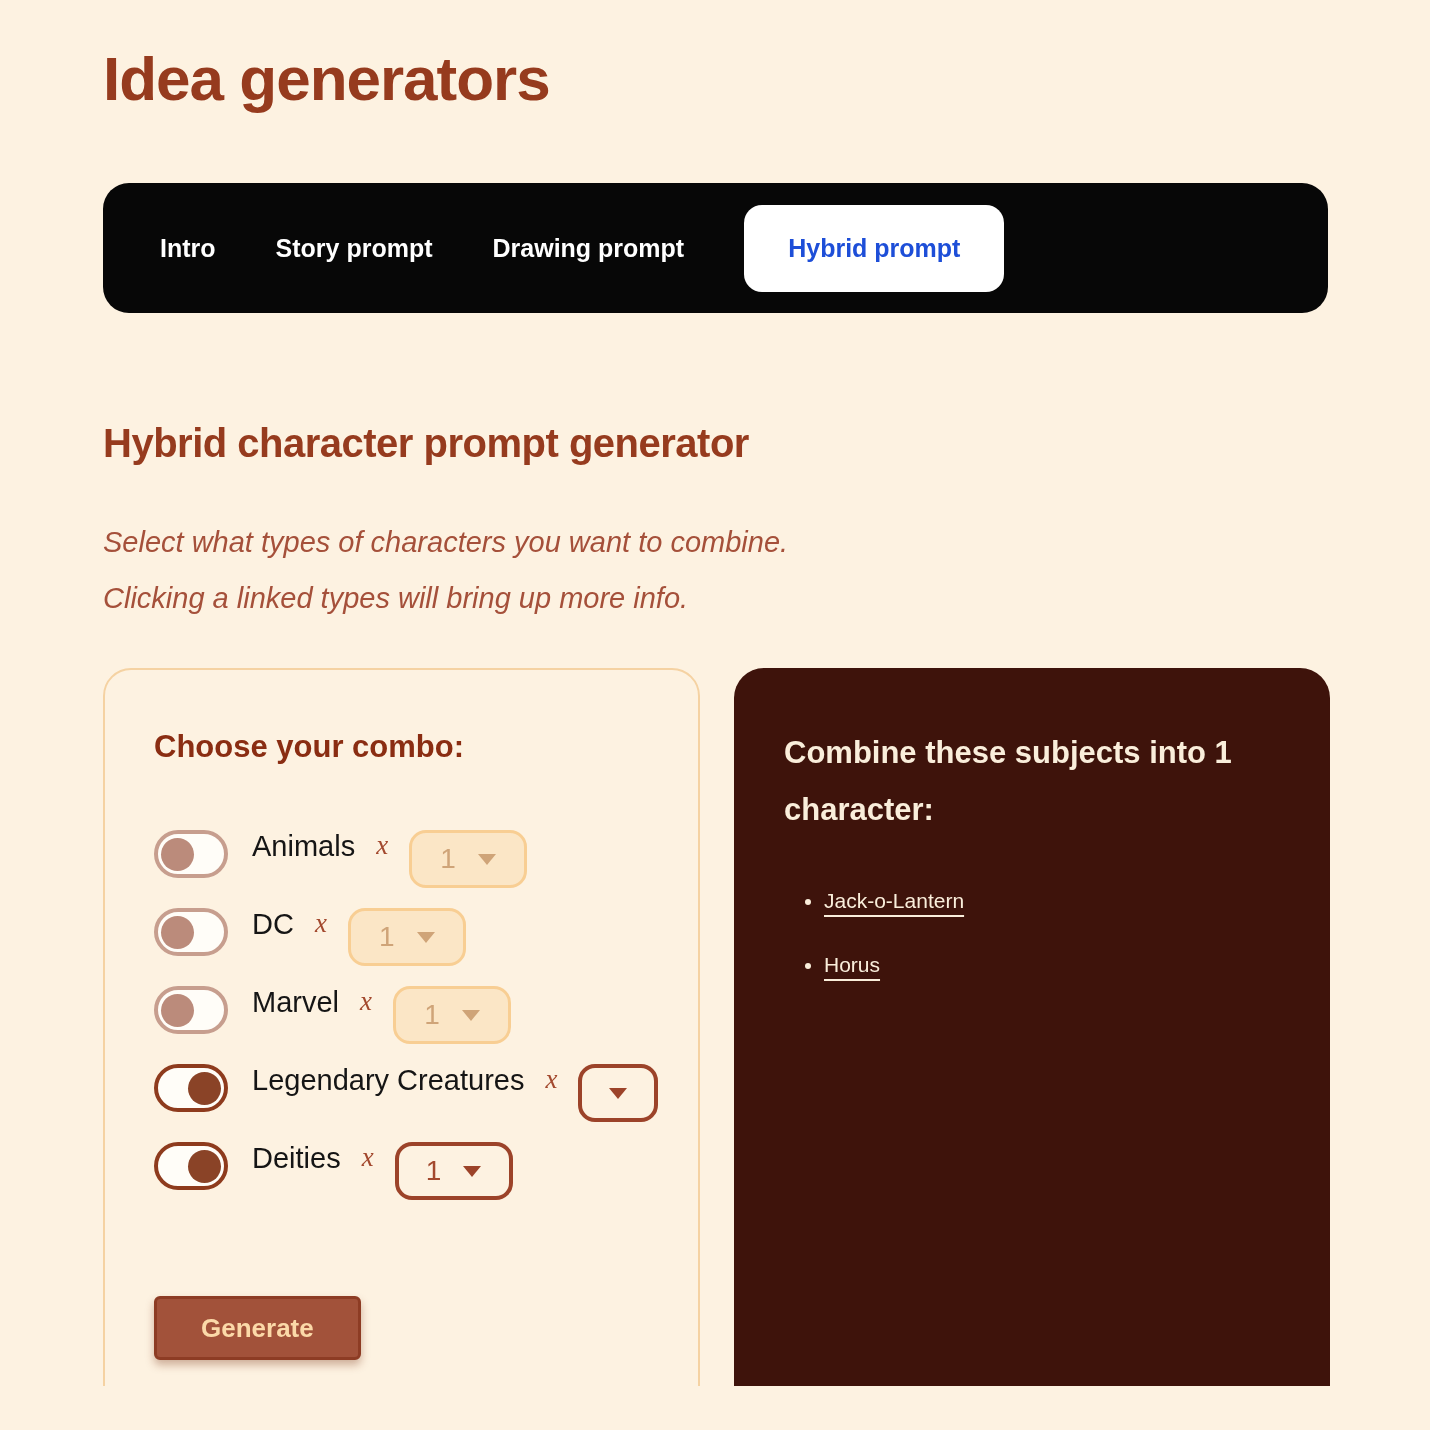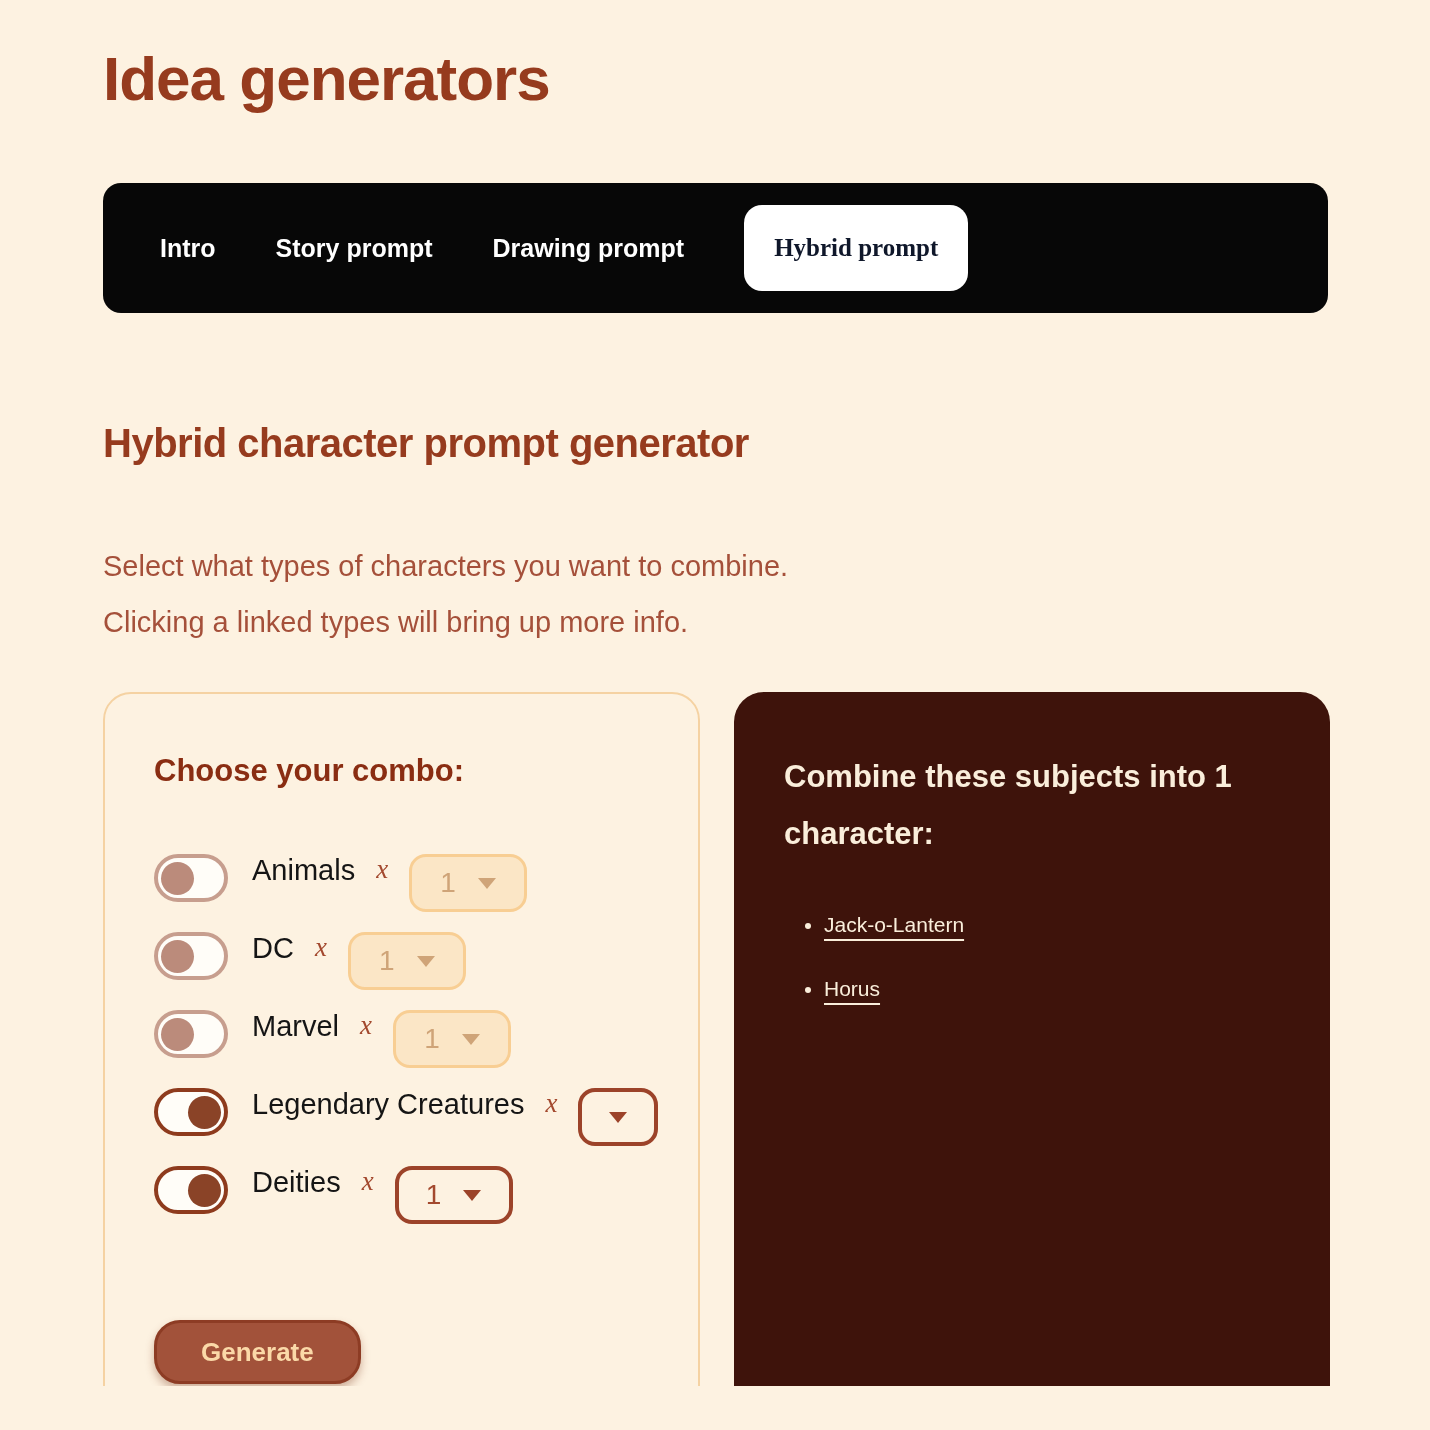--- a/index.html
+++ b/index.html
@@ -13,39 +13,39 @@
 
   h1.page-title {
     font-size: 62px; font-weight: 800; line-height: 62px;
     color: #963b1e; letter-spacing: -1px;
     margin-bottom: 73px;
   }
 
   
   .nav {
     width: 1225px; height: 130px; background: #070707;
-    border-radius: 18px; display: flex; align-items: center;
+    border-radius: 26px; display: flex; align-items: center;
     gap: 60px; padding: 0 57px;
   }
   .tab {
     font-size: 25px; font-weight: 700; color: #ffffff;
     background: transparent; border: none; cursor: pointer;
     font-family: "Liberation Sans", sans-serif; white-space: nowrap;
   }
   .tab.active {
-    background: #ffffff; color: #0f172a;
-    padding: 29px 30px; border-radius: 18px; font-family: Liberation Serif, serif;
+    background: #ffffff; color: #1d4ed8;
+    padding: 29px 44px; border-radius: 18px;
   }
 
   
   h2.section-title {
     margin-top: 106px; font-size: 40px; font-weight: 800;
     line-height: 48px; color: #963b1e; letter-spacing: -0.5px;
   }
-  .intro { margin-top: 84px; }
+  .intro { margin-top: 60px; font-style: italic; }
   .intro p {
     font-size: 29px; line-height: 30px; color: #a5503a;
     margin-bottom: 26px;
   }
 
   
   .columns { display: flex; gap: 34px; margin-top: 55px; align-items: flex-start; }
 
   .combo-card {
     width: 597px; height: 760px;
@@ -89,21 +89,21 @@
   }
   .select.disabled .select-value { color: #cfa478; }
   .select.enabled {
     background: transparent; border: 4px solid #9c4329; color: #9c4329;
   }
   .select.enabled .select-value { color: #a3492e; }
   .select.no-value { width: 86px; gap: 0; }
 
   .generate-btn {
     margin-top: 76px; height: 64px; padding: 0 44px;
-    background: #a2523a; border: 3px solid #8d3c24; border-radius: 26px;
+    background: #a2523a; border: 3px solid #8d3c24; border-radius: 6px;
     color: #fbd9a8; font-size: 26px; font-weight: 700;
     font-family: "Liberation Sans", sans-serif; cursor: pointer;
     box-shadow: 0 5px 8px rgba(120, 50, 20, 0.35);
   }
 
   .result-card {
     width: 597px; height: 760px;
     background: #3e130b; border-radius: 30px;
     padding: 56px 46px 0 50px; color: #faeedb;
   }

